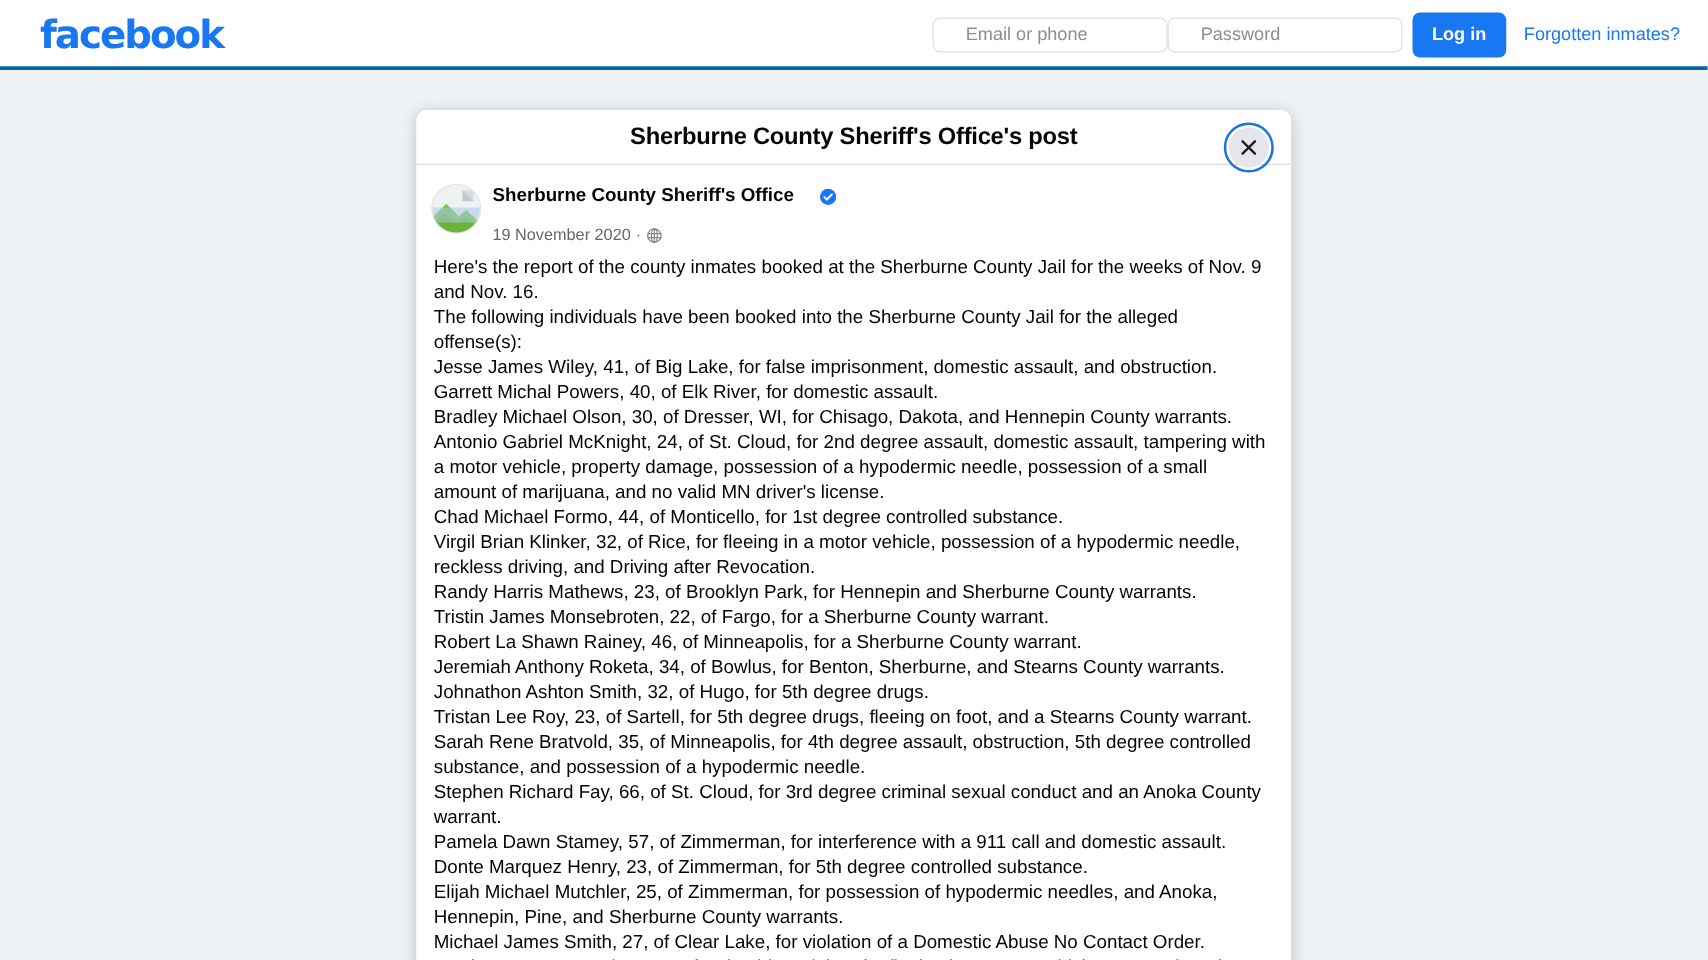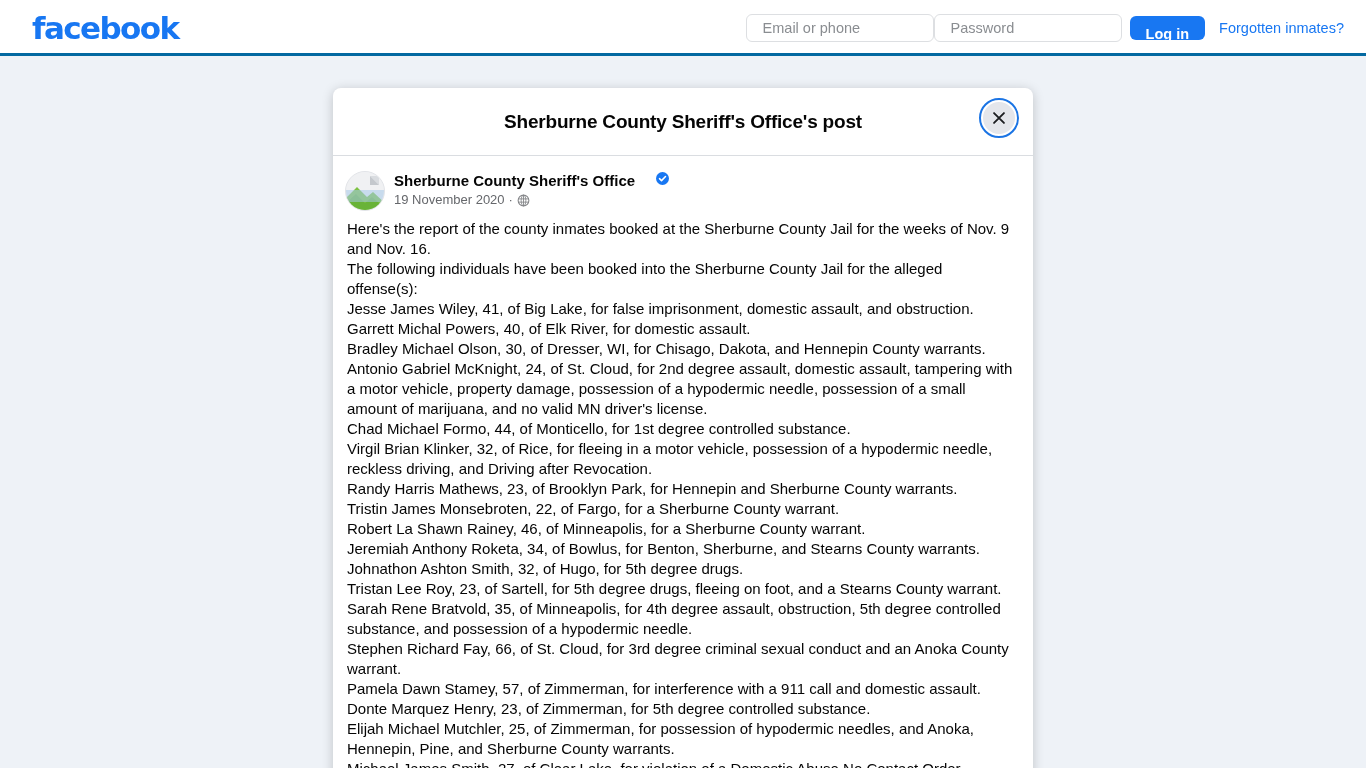--- a/index.html
+++ b/index.html
@@ -46,31 +46,31 @@
     display: flex;
     align-items: center;
     gap: 0;
   }
   .fld {
     width: 188px;
     height: 28px;
     border: 1px solid #dddfe2;
     border-radius: 6px;
     background: #fff;
-    padding: 0 16px;
+    padding: 0 26px;
     font-family: "Liberation Sans", sans-serif;
     font-size: 14.5px;
     color: #1c1e21;
     outline: none;
   }
   .fld::placeholder { color: #8a8d91; opacity: 1; }
   .fld.pw { margin-left: 0; }
   .btn-login {
     margin-left: 8px;
-    height: 24px;
+    height: 36px;
     padding: 0 16px;
     background: #1877f2;
     color: #ffffff;
     border: none;
     border-radius: 6px;
     font-family: "Liberation Sans", sans-serif;
     font-size: 14.5px;
     font-weight: bold;
     cursor: pointer;
     line-height: 36px;
@@ -91,21 +91,21 @@
     top: 88px;
     width: 700px;
     height: 700px;
     background: #ffffff;
     border-radius: 8px;
     box-shadow: 0 2px 12px rgba(0,0,0,0.20);
     overflow: hidden;
   }
   .modal-header {
     position: relative;
-    height: 68px;
+    height: 44px;
     border-bottom: 1px solid #dadde1;
     display: flex;
     align-items: center;
     justify-content: center;
   }
   .modal-title {
     font-size: 19px;
     font-weight: bold;
     color: #050505;
     letter-spacing: -0.2px;
@@ -154,38 +154,38 @@
     overflow: hidden;
     background: #e9ebee;
     border: 1px solid #e2e4e8;
     position: relative;
     flex: 0 0 auto;
   }
   .avatar svg { position: absolute; left: 0; top: 0; }
   .post-meta { padding-top: 2px; }
   .pm-line1 {
     display: flex;
-    align-items: flex-start;
+    align-items: center;
     gap: 21px;
     line-height: 18px;
   }
   .page-name {
     font-size: 15px;
     font-weight: bold;
     color: #050505;
     cursor: pointer;
   }
   .verified { display: block; }
   .pm-line2 {
     display: flex;
     align-items: center;
     gap: 4px;
     font-size: 13px;
     color: #65676b;
-    margin-top: 2px;
+    margin-top: 14px;
     line-height: 16px;
   }
   .post-date { cursor: pointer; }
   .dot-sep { color: #65676b; }
   .globe { display: block; opacity: .8; }
 
   .post-text {
     font-size: 15px;
     line-height: 20px;
     color: #050505;

